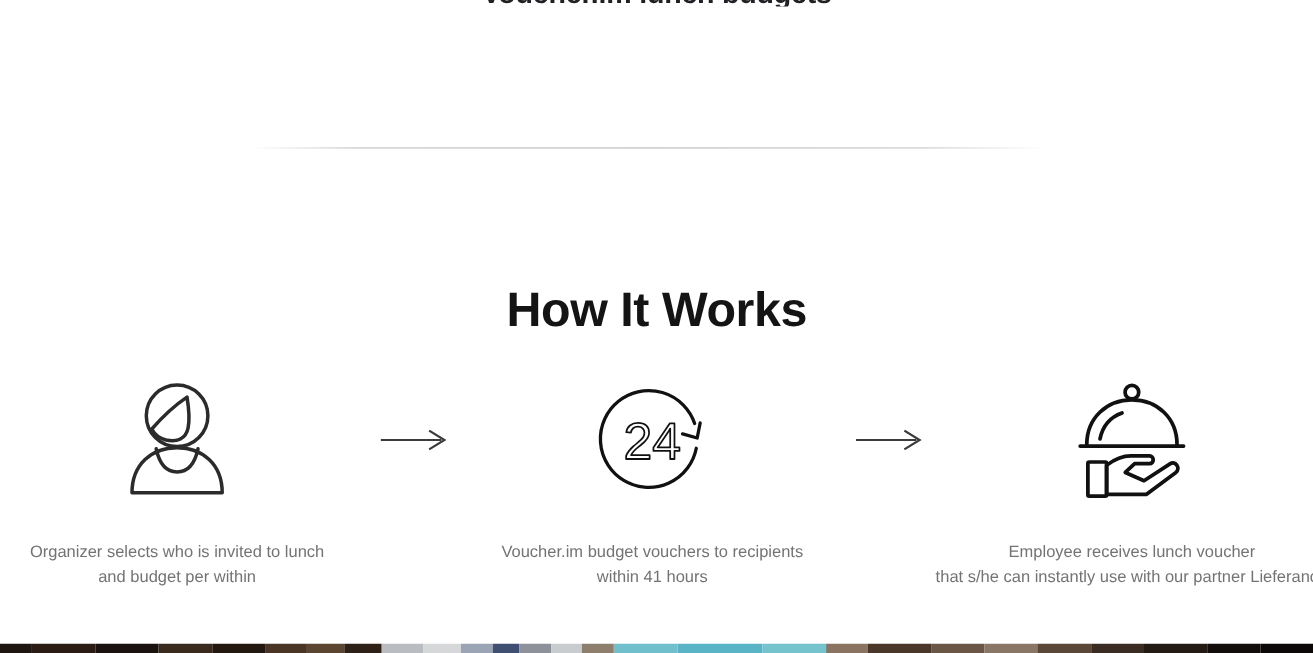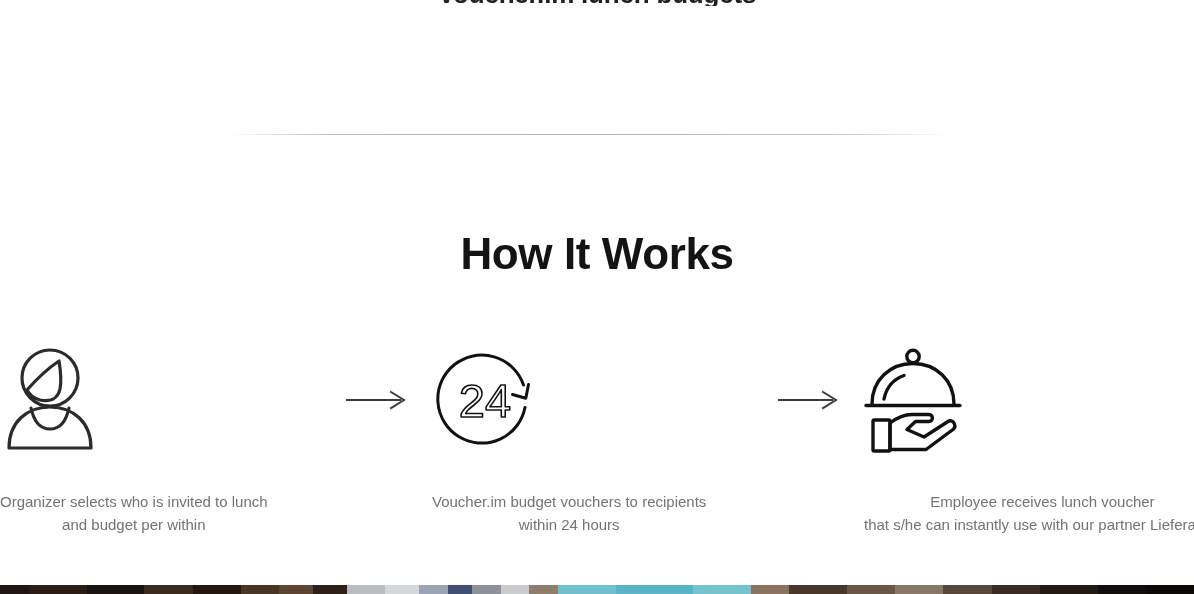--- a/index.html
+++ b/index.html
@@ -47,21 +47,21 @@
                 rgba(186,186,190,0.95) 14%,
                 rgba(182,182,186,1) 50%,
                 rgba(190,190,194,0.9) 84%,
                 rgba(205,205,208,0) 100%);
   }
 
   
   .section-title {
     position: absolute;
     left: 0;
-    top: 187px;
+    top: 215px;
     width: 1194px;
     text-align: center;
     font-size: 44px;
     font-weight: 700;
     letter-spacing: -0.4px;
     color: #141414;
     line-height: 60px;
   }
 
   
@@ -71,21 +71,21 @@
     top: 340px;
     width: 1194px;
     display: flex;
     align-items: flex-start;
     justify-content: center;
   }
   .step {
     width: 330px;
     display: flex;
     flex-direction: column;
-    align-items: flex-start;
+    align-items: center;
   }
   .step-icon {
     height: 120px;
     display: flex;
     align-items: center;
     justify-content: center;
   }
   .step-caption {
     margin-top: 30px;
     text-align: center;
@@ -166,21 +166,21 @@
 
         <path d="M91.5 40 A44 44 0 1 0 93 62.5"></path>
 
         <polyline points="80.5,49.5 93.8,53.2 96.5,39.5" fill="none"></polyline>
 
         <text x="53" y="72" text-anchor="middle" font-family="Liberation Sans, sans-serif" font-size="47" fill="none" stroke="#111111" stroke-width="1.6">24</text>
       </svg>
     </div>
     <div class="step-caption">
       <span class="line">Voucher.im budget vouchers to recipients</span>
-      <span class="line">within 24 hours</span>
+      <span class="line">within 41 hours</span>
     </div>
   </div>
 
   <div class="arrow">
     <svg width="62" height="22" viewBox="0 0 62 22" fill="none" stroke="#3b3b3b" stroke-width="2" stroke-linecap="square" stroke-linejoin="miter">
       <line x1="1" y1="11" x2="54" y2="11"></line>
       <polyline points="45,3 58,11 45,19"></polyline>
     </svg>
   </div>
 

